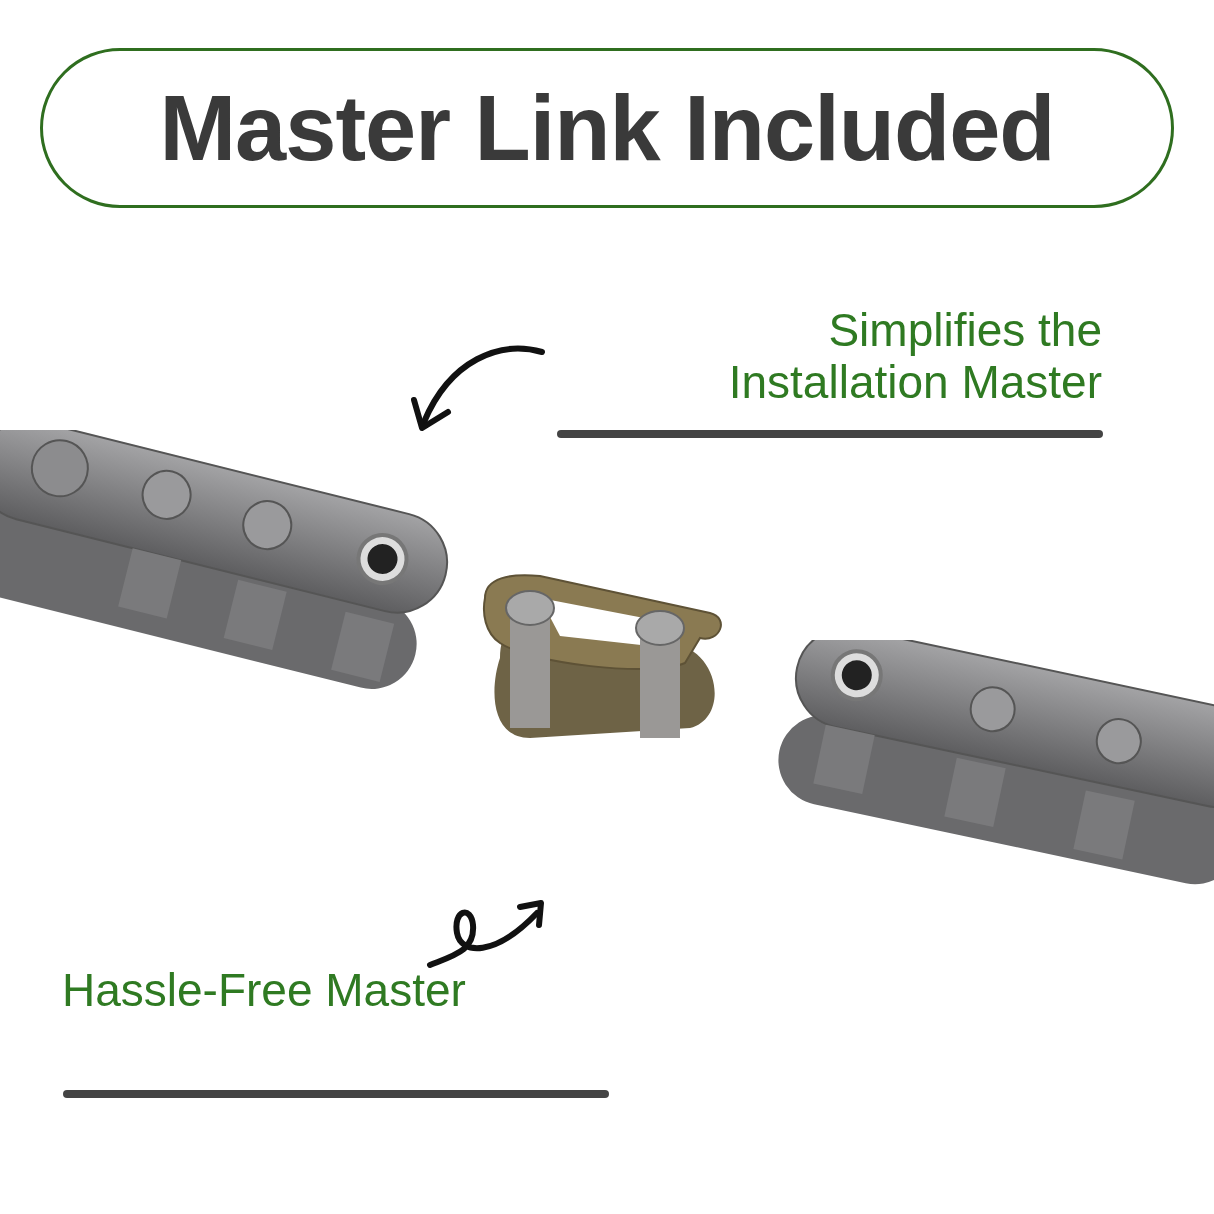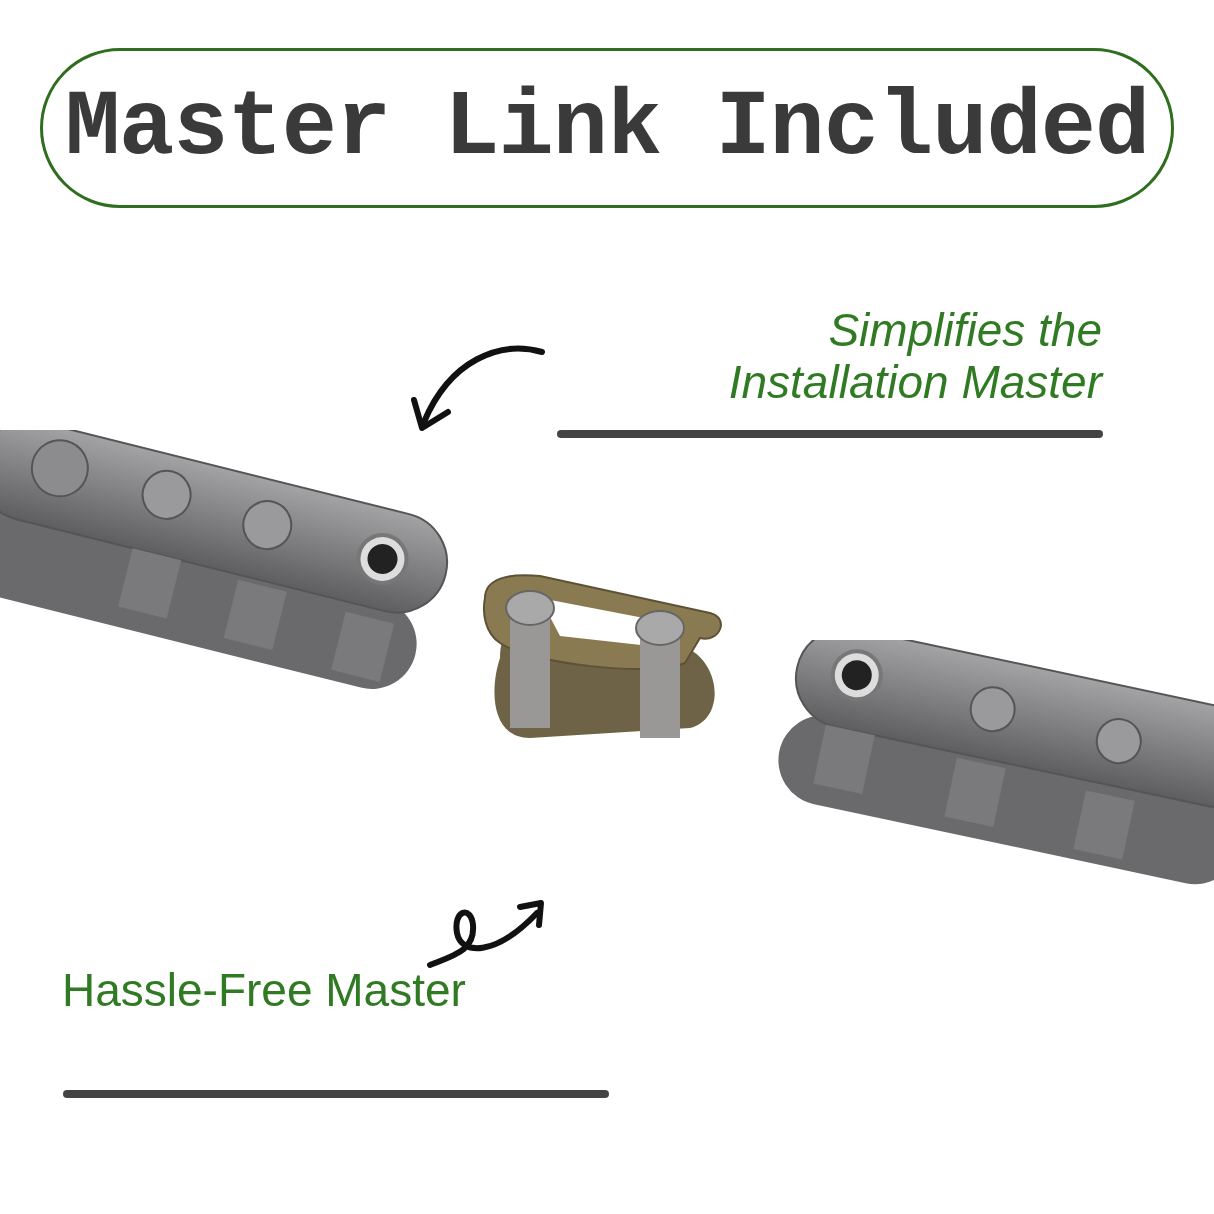--- a/index.html
+++ b/index.html
@@ -1,28 +1,28 @@
 <!DOCTYPE html>
 <html><head>
 <meta charset="utf-8">
 <style>
   html, body { margin:0; padding:0; background:#ffffff; }
   body { width:1214px; height:1214px; position:relative; overflow:hidden; font-family:"Liberation Sans", sans-serif; }
   .title-pill {
     position:absolute; left:40px; top:48px; width:1134px; height:160px;
     border:3px solid #2f6e1f; border-radius:80px; box-sizing:border-box;
-    display:flex; align-items:center; justify-content:center;font-family:Liberation Mono, monospace;
+    display:flex; align-items:center; justify-content:center;
   }
   .title-pill span {
     font-size:92px; font-weight:bold; color:#3a3a3a; letter-spacing:-1px;
   }
   .callout {
     position:absolute; color:#2f7a22; font-size:46px; line-height:52px; font-weight:normal;
   }
-  .callout.right { right:112px; top:304px; text-align:right;font-style:italic; }
+  .callout.right { right:112px; top:304px; text-align:right; }
   .callout.left { left:62px; top:964px; text-align:left; }
   .rule { position:absolute; height:8px; background:#444; border-radius:4px; }
   .rule.r { left:557px; top:430px; width:546px; }
   .rule.l { left:63px; top:1090px; width:546px; }
   svg { position:absolute; }
 </style>
 </head>
 <body>
 
 <div class="title-pill">

